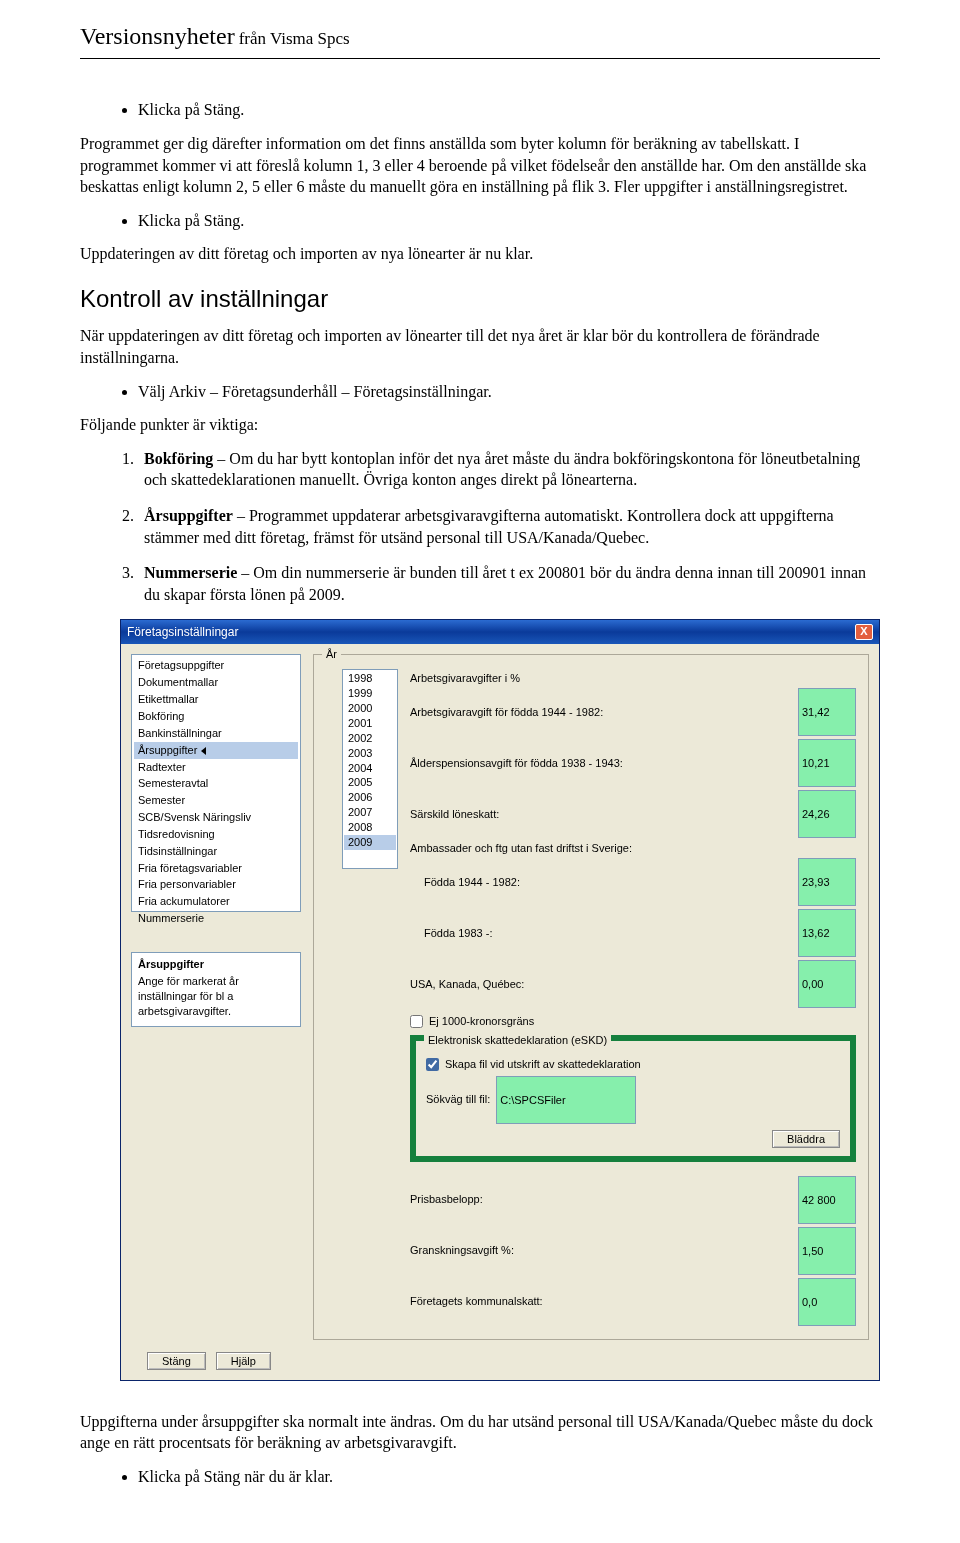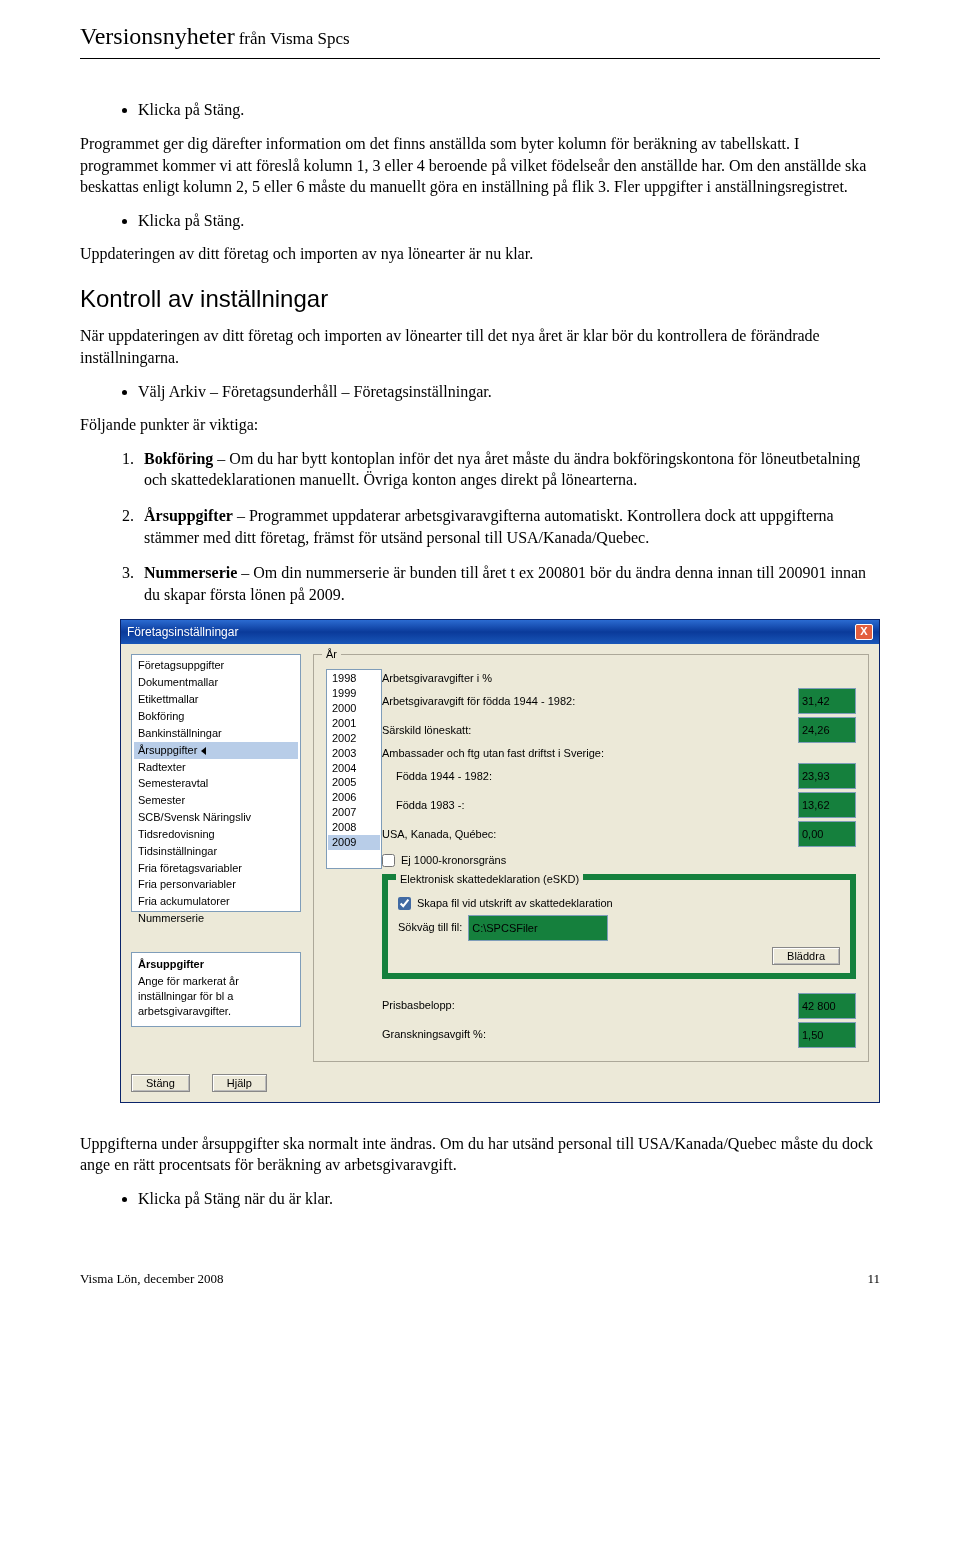--- a/index.html
+++ b/index.html
@@ -137,53 +137,54 @@
   .yearbox {
     background:#fff;
     border:1px solid #7f9db9;
     width:56px;
     height:200px;
     overflow:hidden;
     padding:1px;
   }
   .yearbox .yr { padding:0 4px; }
   .yearbox .yr.sel { background:#b8cde8; }
-  .formgrid { display:flex; gap:0; }
+  .formgrid { display:flex; gap:12px;margin-left:16px; }
   .formfields { flex:1; }
   .frow { display:flex; align-items:center; margin-bottom:3px; min-height:18px;}
   .frow .lbl { flex:1; }
   .frow .lbl.indent { padding-left:14px; }
   .frow input[type=text] {
     width:58px;
     font-family: Tahoma, Arial, sans-serif;
     font-size:11px;
     border:1px solid #7f9db9;
-    padding:6px 3px;
-    background:#15803d;
+    padding:17px 3px;
+    background:#86efac;
     text-align:left;
   }
   .frow input.wide { width:140px; }
   .sub-head { font-size:11px; margin-top:2px; margin-bottom:2px; }
   .checkbox-row { display:flex; align-items:center; gap:6px; margin:6px 0 4px 0;}
   .checkbox-row input { accent-color:#416aa3; }
   .esection { border:6px solid #15803d; padding:10px 10px 8px 10px; margin-top:6px; position:relative;}
   .esection .legend { position:absolute; top:-8px; left:8px; background:#ece9d8; padding:0 4px;}
   .btn {
     font-family: Tahoma, Arial, sans-serif;
     font-size:11px;
     background: #ece9d8;
     border:1px solid #888;
     border-radius:0;
     padding:2px 14px;
     box-shadow: inset 1px 1px 0 #fff, inset -1px -1px 0 #bbb;
   }
   .dialog-footer {
     padding: 8px 10px 10px 10px;
     display:flex;
-    gap:22px;
+    gap:10px;
+    margin-left:16px;
   }
   .sfooter-row { display:flex; align-items:center; gap:8px; margin-top:6px;}
   .bottomsec { margin-top:14px; }
 
   .page-footer {
     margin-top: 60px;
     font-size: 13px;
     display:flex;
     justify-content: space-between;
     font-family: "Times New Roman", serif;
@@ -275,20 +276,24 @@
               <div class="yr sel">2009</div>
             </div>
           <div class="formfields">
             <div class="sub-head">Arbetsgivaravgifter i %</div>
             <div id="rows1">
                 <div class="frow">
                   <span class="lbl">Arbetsgivaravgift för födda 1944 - 1982:</span>
                   <input type="text" value="31,42" style="">
                 </div>
                 <div class="frow">
+                  <span class="lbl">Ålderspensionsavgift för födda 1938 - 1943:</span>
+                  <input type="text" value="10,21" style="">
+                </div>
+                <div class="frow">
                   <span class="lbl">Särskild löneskatt:</span>
                   <input type="text" value="24,26" style="">
                 </div>
               </div>
             <div class="sub-head">Ambassader och ftg utan fast driftst i Sverige:</div>
             <div id="rows2">
                 <div class="frow">
                   <span class="lbl indent">Födda 1944 - 1982:</span>
                   <input type="text" value="23,93" style="">
                 </div>
@@ -321,20 +326,24 @@
             </div>
             <div class="bottomsec" id="rows3">
                 <div class="frow">
                   <span class="lbl">Prisbasbelopp:</span>
                   <input type="text" value="42 800" style="">
                 </div>
                 <div class="frow">
                   <span class="lbl">Granskningsavgift %:</span>
                   <input type="text" value="1,50" style="">
                 </div>
+                <div class="frow">
+                  <span class="lbl">Företagets kommunalskatt:</span>
+                  <input type="text" value="0,0" style="">
+                </div>
               </div>
           </div>
         </div>
       </div>
     </div>
   </div>
   <div class="dialog-footer">
     <button class="btn">Stäng</button>
     <button class="btn">Hjälp</button>
   </div>

